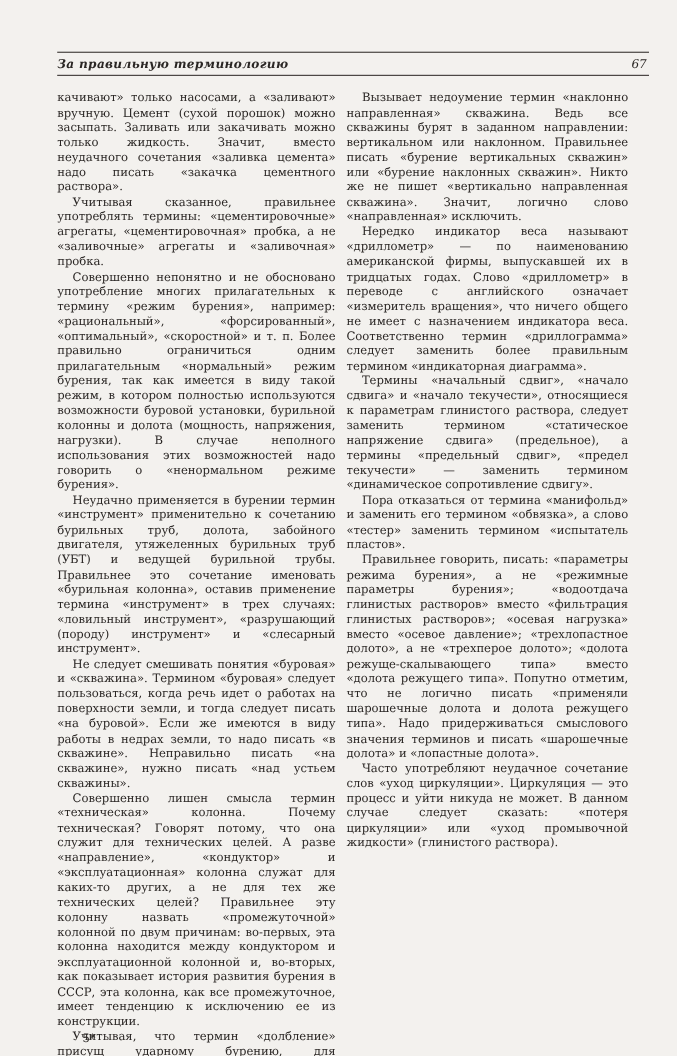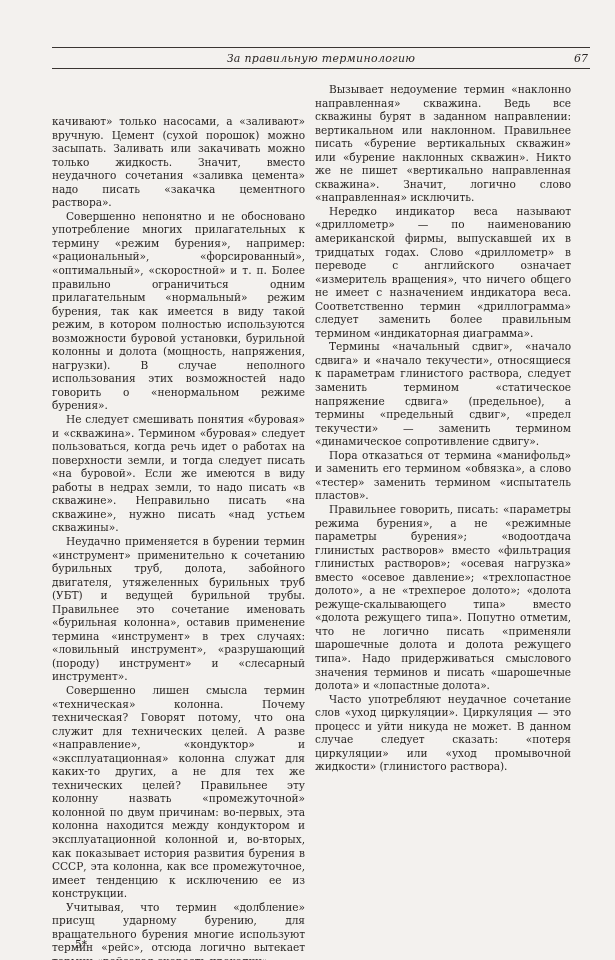--- a/index.html
+++ b/index.html
@@ -11,51 +11,52 @@
     position: relative;
   }
   .page { position: absolute; left: 0; top: 0; width: 615px; height: 960px; }
   .rule { position: absolute; left: 52px; width: 538px; height: 0; border-top: 1px solid #3a3532; }
   .rule.top { top: 47px; }
   .rule.bottom { top: 68px; }
   .running-head {
     position: absolute; top: 51px; left: 52px; width: 538px; height: 15px;
     font-style: italic; font-size: 11px; line-height: 15px;
   }
-  .running-title { position: absolute; left: 0; right: 0; text-align: center; letter-spacing: 0.3px; }
+  .running-title { position: absolute; left: 0; right: 0; letter-spacing: 0.3px; font-weight: bold; }
   .page-number { position: absolute; right: 2px; top: 0; font-size: 11px; margin-left: 48px; }
   .column {
     position: absolute; top: 83px; width: 253px;
     font-size: 10.6px; line-height: 13.55px;
     text-align: justify; letter-spacing: -0.05px;
   }
   .column.left { left: 52px; }
   .column.right { left: 315px; width: 256px; }
   .column p { margin: 0; text-indent: 14px; hyphens: manual; }
-  .column p.cont { text-indent: 0; margin-top: 32px; }
+  .column p.cont { text-indent: 0; }
   .signature {
     position: absolute; left: 75px; top: 938px; font-size: 10.5px;
   }
 </style>
 </head>
 <body>
 
 <div class="page">
   <div class="rule top"></div>
   <div class="running-head">
     <span class="running-title">За правильную терминологию</span>
     <span class="page-number">67</span>
   </div>
   <div class="rule bottom"></div>
 
   <div class="column left">
     <p class="cont">качивают» только насосами, а «заливают» вручную. Цемент (сухой порошок) можно засыпать. Заливать или закачивать можно только жидкость. Значит, вместо неудачного сочетания «заливка цемента» надо писать «закачка цементного раствора».</p>
+    <p>Учитывая сказанное, правильнее употреблять термины: «цементировочные» агрегаты, «цементировочная» пробка, а не «заливочные» агрегаты и «заливочная» пробка.</p>
     <p>Совершенно непонятно и не обосновано употребление многих прилагательных к термину «режим бурения», например: «рациональный», «форсированный», «оптимальный», «скоростной» и т. п. Более правильно ограничиться одним прилагательным «нормальный» режим бурения, так как имеется в виду такой режим, в котором полностью используются возможности буровой установки, бурильной колонны и долота (мощность, напряжения, нагрузки). В случае неполного использования этих возможностей надо говорить о «ненормальном режиме бурения».</p>
+    <p>Неудачно применяется в бурении термин «инструмент» применительно к сочетанию бурильных труб, долота, забойного двигателя, утяжеленных бурильных труб (УБТ) и ведущей бурильной трубы. Правильнее это сочетание именовать «бурильная колонна», оставив применение термина «инструмент» в трех случаях: «ловильный инструмент», «разрушающий (породу) инструмент» и «слесарный инструмент».</p>
     <p>Не следует смешивать понятия «буровая» и «скважина». Термином «буровая» следует пользоваться, когда речь идет о работах на поверхности земли, и тогда следует писать «на буровой». Если же имеются в виду работы в недрах земли, то надо писать «в скважине». Неправильно писать «на скважине», нужно писать «над устьем скважины».</p>
-    <p>Неудачно применяется в бурении термин «инструмент» применительно к сочетанию бурильных труб, долота, забойного двигателя, утяжеленных бурильных труб (УБТ) и ведущей бурильной трубы. Правильнее это сочетание именовать «бурильная колонна», оставив применение термина «инструмент» в трех случаях: «ловильный инструмент», «разрушающий (породу) инструмент» и «слесарный инструмент».</p>
     <p>Совершенно лишен смысла термин «техническая» колонна. Почему техническая? Говорят потому, что она служит для технических целей. А разве «направление», «кондуктор» и «эксплуатационная» колонна служат для каких-то других, а не для тех же технических целей? Правильнее эту колонну назвать «промежуточной» колонной по двум причинам: во-первых, эта колонна находится между кондуктором и эксплуатационной колонной и, во-вторых, как показывает история развития бурения в СССР, эта колонна, как все промежуточное, имеет тенденцию к исключению ее из конструкции.</p>
     <p>Учитывая, что термин «долбление» присущ ударному бурению, для вращательного бурения многие используют термин «рейс», отсюда логично вытекает термин «рейсовая скорость проходки».</p>
 
   </div>
 
   <div class="column right">
     <p>Вызывает недоумение термин «наклонно направленная» скважина. Ведь все скважины бурят в заданном направлении: вертикальном или наклонном. Правильнее писать «бурение вертикальных скважин» или «бурение наклонных скважин». Никто же не пишет «вертикально направленная скважина». Значит, логично слово «направленная» исключить.</p>
     <p>Нередко индикатор веса называют «дриллометр» — по наименованию американской фирмы, выпускавшей их в тридцатых годах. Слово «дриллометр» в переводе с английского означает «измеритель вращения», что ничего общего не имеет с назначением индикатора веса. Соответственно термин «дриллограмма» следует заменить более правильным термином «индикаторная диаграмма».</p>
     <p>Термины «начальный сдвиг», «начало сдвига» и «начало текучести», относящиеся к параметрам глинистого раствора, следует заменить термином «статическое напряжение сдвига» (предельное), а термины «предельный сдвиг», «предел текучести» — заменить термином «динамическое сопротивление сдвигу».</p>
     <p>Пора отказаться от термина «манифольд» и заменить его термином «обвязка», а слово «тестер» заменить термином «испытатель пластов».</p>

